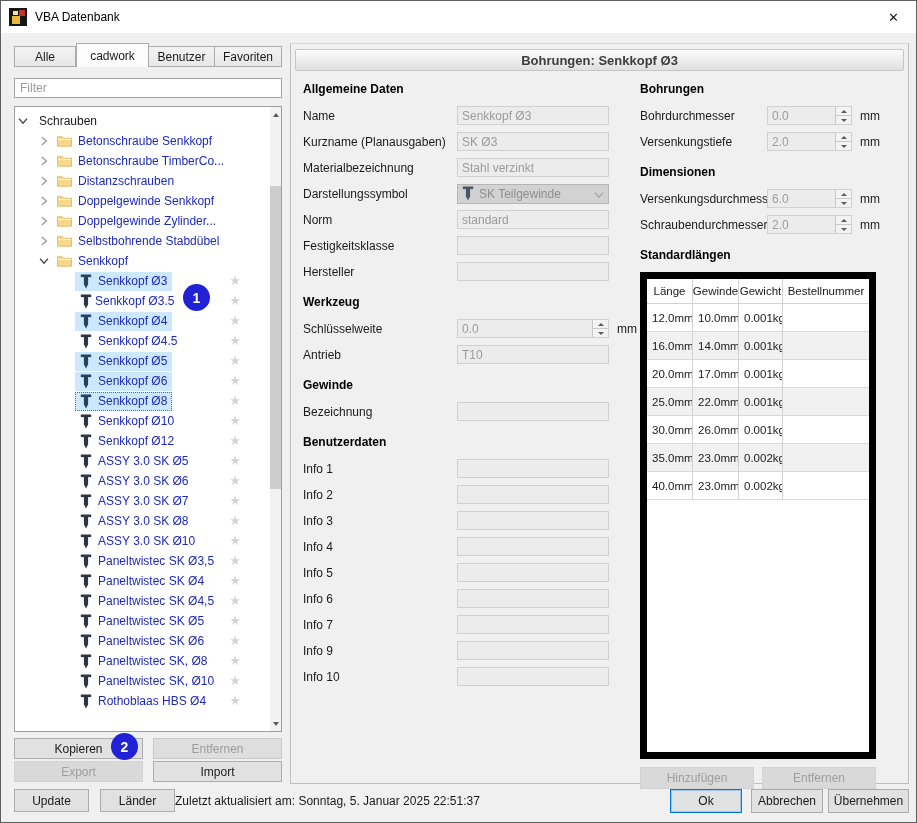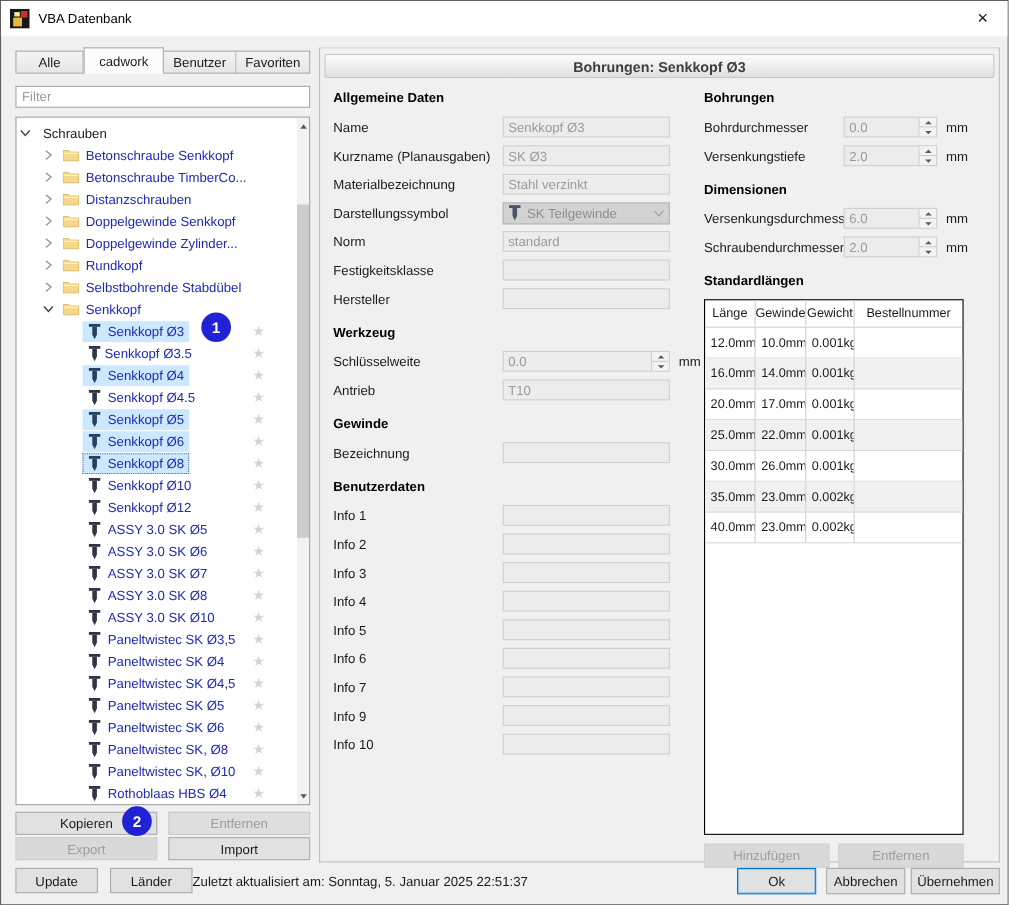--- a/index.html
+++ b/index.html
@@ -82,21 +82,21 @@
   .sp.up { border-bottom:1px solid #c9c9c9; }
   .sp .tri-up,.sp .tri-down { border-left-width:3px; border-right-width:3px; border-bottom-width:3.5px; border-top-width:3.5px; }
   .unit { font-size:12px; color:#1a1a1a; margin-left:8px; }
 
   .dropdown { width:152px; height:20px; background:#d2d2d2; border:1px solid #b5b5b5; display:flex; align-items:center; padding:0 4px; cursor:default;text-align:center; }
   .dd-text { font-size:12px; color:#8e8e8e; margin-left:5px; }
   .dd-chev { margin-left:auto; }
 
   
   .slen-wrap { margin-top:4px; }
-  .slen-table { width:236px; height:487px; background:#fff; border:1px solid #000000; overflow:hidden; }
+  .slen-table { width:236px; height:487px; background:#fff; border:7px solid #000000; overflow:hidden; }
   .srow { display:grid; grid-template-columns:46px 46px 44px 1fr; }
   .srow.head { height:25px; border-bottom:1px solid #d2d2d2; }
   .srow.data { height:28px; border-bottom:1px solid #d9d9d9; }
   .srow.data.alt { background:#f1f1f1; }
   .scell { font-size:11.5px; color:#1a1a1a; display:flex; align-items:center; border-right:1px solid #d2d2d2; padding-left:5px; overflow:hidden; }
   .scell:last-child { border-right:none; }
   .srow.head .scell { justify-content:center; padding-left:0; }
   .slen-btns { display:flex; gap:8px; margin-top:8px; width:236px; }
   .slen-btns .btn { position:static; flex:1; height:22px; }
 
@@ -204,34 +204,20 @@
               <path d="M1.8 1 L6.4 5 L1.8 9" fill="none" stroke="#9a9a9a" stroke-width="1.3"></path>
             </svg>
           </span>
           <span style="margin-left: 8px; display: flex;">
             <svg width="15" height="12" viewBox="0 0 15 12">
               <path d="M0.5 1.8 L5.3 1.8 L6.8 3.3 L14.5 3.3 L14.5 11.2 L0.5 11.2 Z" fill="#f5d88c" stroke="#ddb968" stroke-width="0.9"></path>
               <path d="M1 4.4 L14 4.4" stroke="#fdf3d2" stroke-width="1"></path>
             </svg>
           </span>
           <span class="lbl-blue" style="margin-left: 6px;">Doppelgewinde Zylinder...</span>
-        </div>
-        <div class="tree-row">
-          <span class="chev" style="margin-left: 24px;">
-            <svg width="8" height="10" viewBox="0 0 8 10">
-              <path d="M1.8 1 L6.4 5 L1.8 9" fill="none" stroke="#9a9a9a" stroke-width="1.3"></path>
-            </svg>
-          </span>
-          <span style="margin-left: 8px; display: flex;">
-            <svg width="15" height="12" viewBox="0 0 15 12">
-              <path d="M0.5 1.8 L5.3 1.8 L6.8 3.3 L14.5 3.3 L14.5 11.2 L0.5 11.2 Z" fill="#f5d88c" stroke="#ddb968" stroke-width="0.9"></path>
-              <path d="M1 4.4 L14 4.4" stroke="#fdf3d2" stroke-width="1"></path>
-            </svg>
-          </span>
-          <span class="lbl-blue" style="margin-left: 6px;">Rundkopf</span>
         </div>
         <div class="tree-row">
           <span class="chev" style="margin-left: 24px;">
             <svg width="8" height="10" viewBox="0 0 8 10">
               <path d="M1.8 1 L6.4 5 L1.8 9" fill="none" stroke="#9a9a9a" stroke-width="1.3"></path>
             </svg>
           </span>
           <span style="margin-left: 8px; display: flex;">
             <svg width="15" height="12" viewBox="0 0 15 12">
               <path d="M0.5 1.8 L5.3 1.8 L6.8 3.3 L14.5 3.3 L14.5 11.2 L0.5 11.2 Z" fill="#f5d88c" stroke="#ddb968" stroke-width="0.9"></path>

